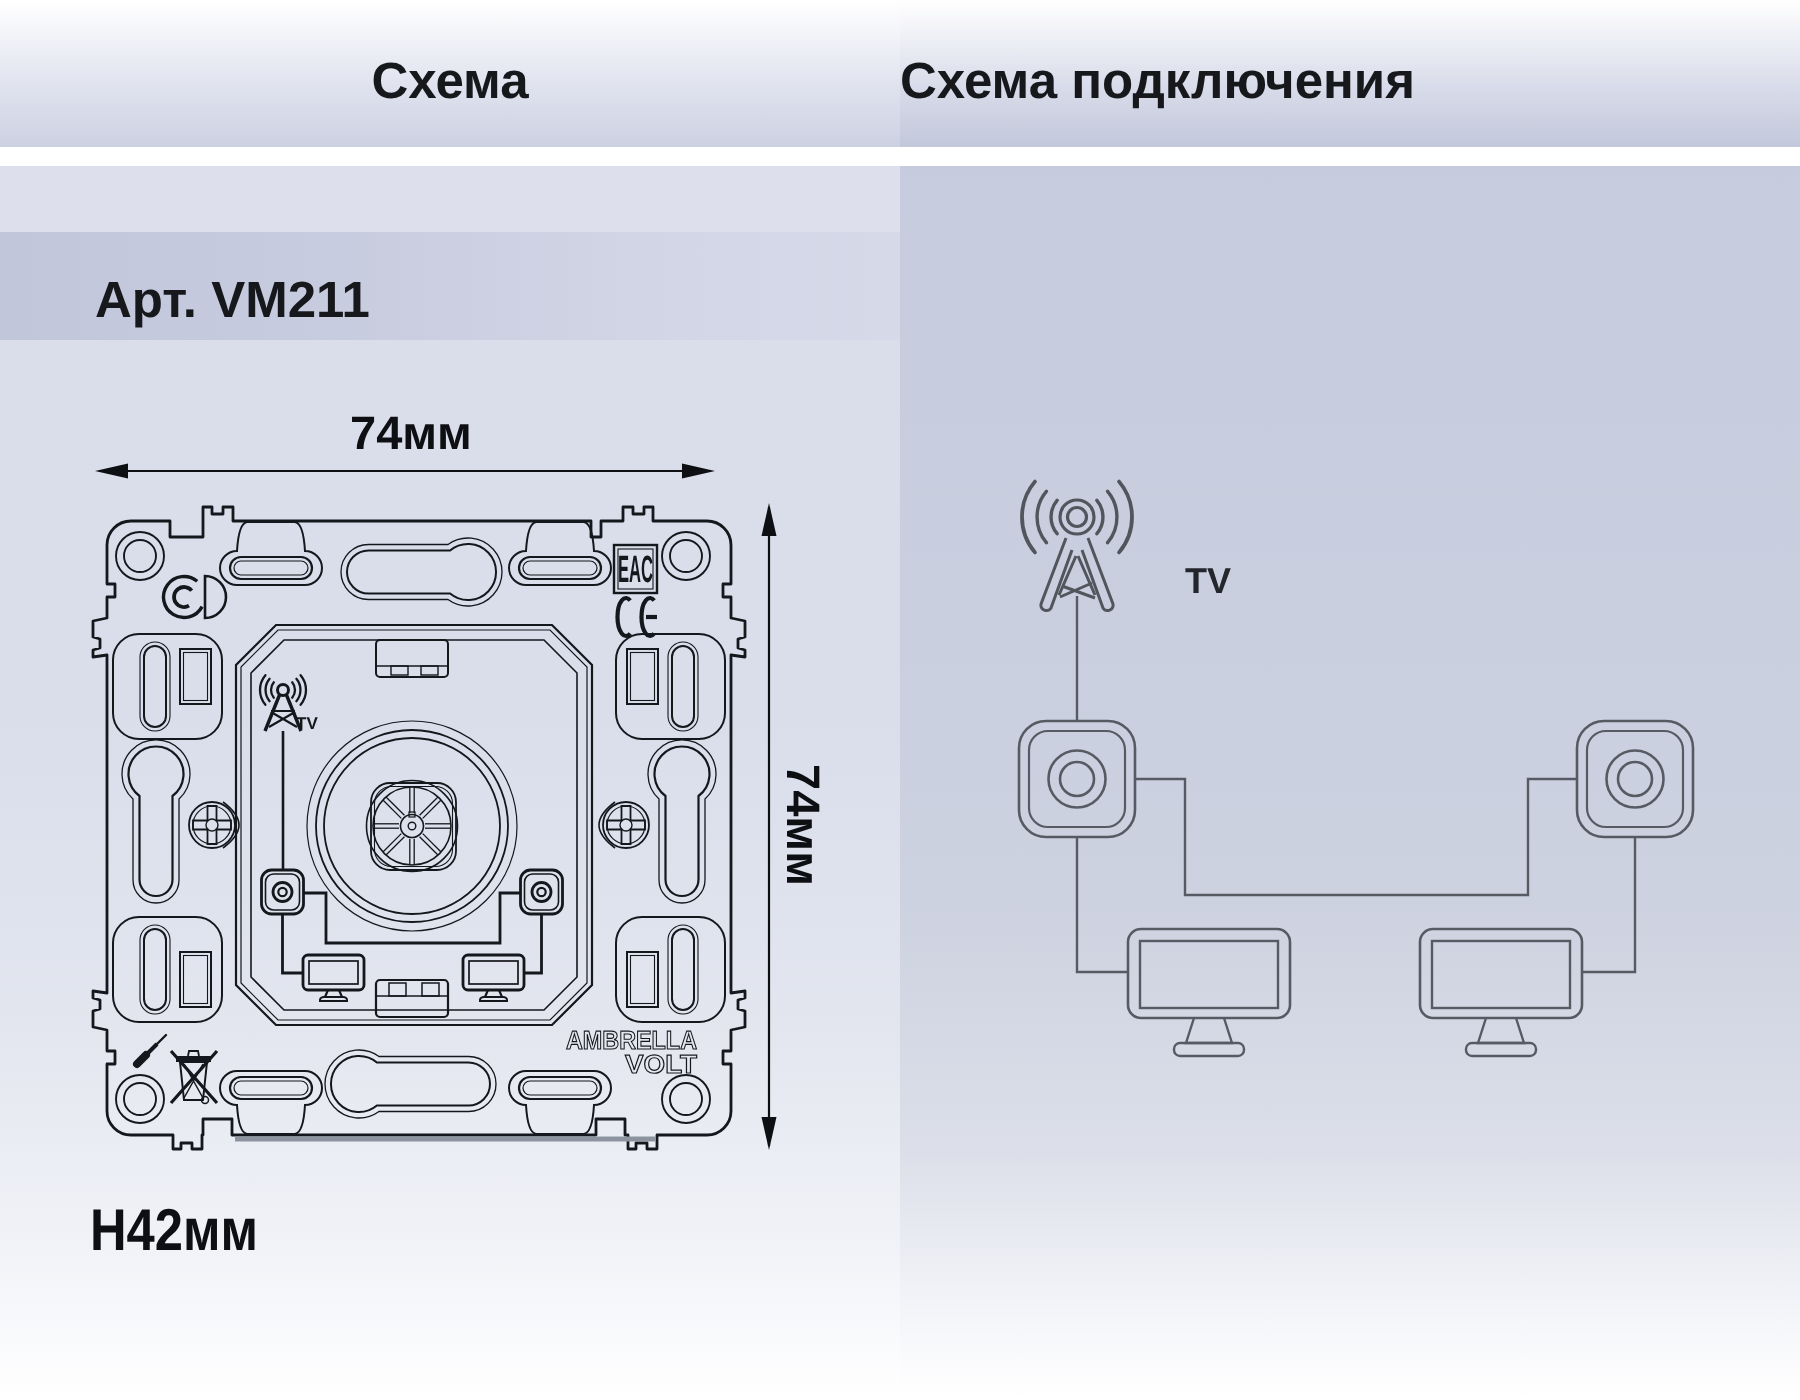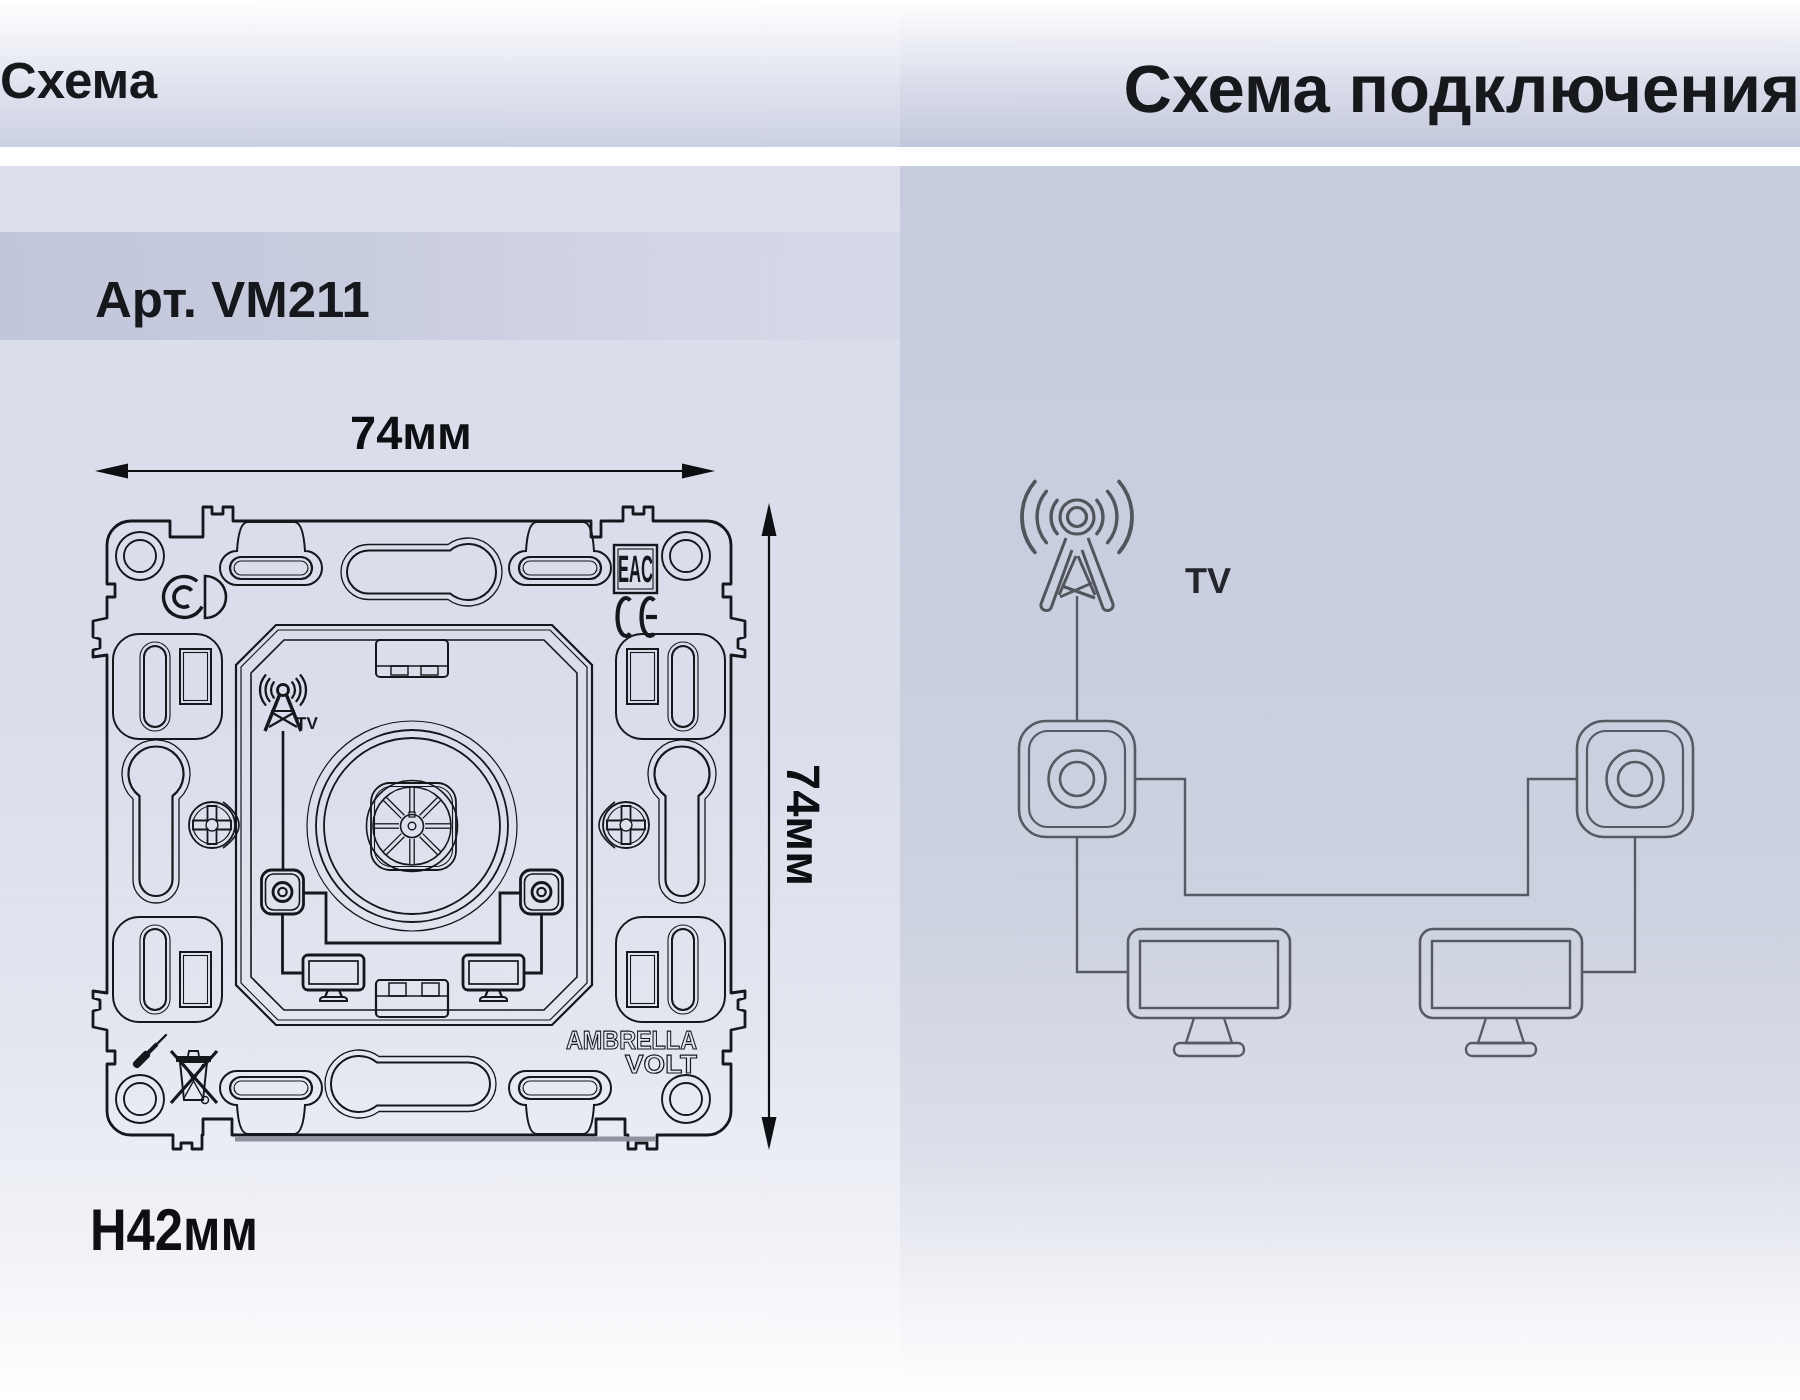--- a/index.html
+++ b/index.html
@@ -15,23 +15,23 @@
 <div class="abs" style="left:0;top:147px;width:1800px;height:19px;background:#ffffff;"></div>
 
 <div class="abs" style="left:0;top:166px;width:900px;height:1234px;background:linear-gradient(180deg,#dadeea 0%,#dadeeb 45%,#e3e6ef 70%,#f0f2f7 87%,#ffffff 100%);"></div>
 
 <div class="abs" style="left:900px;top:166px;width:900px;height:1234px;background:linear-gradient(180deg,#c6ccdd 0%,#c9cfdf 40%,#cdd2e0 60%,#dcdfe9 80%,#f4f5f9 93%,#ffffff 100%);"></div>
 
 <div class="abs" style="left:0;top:166px;width:900px;height:66px;background:#dde0ec;"></div>
 
 <div class="abs" style="left:0;top:232px;width:900px;height:108px;background:linear-gradient(90deg,#c2c6db 0%,#c8ccdf 40%,#d2d6e6 75%,#d5d9e8 100%);"></div>
 
-<div class="abs" style="left:0;top:51px;width:900px;text-align:left;font-size:51px;font-weight:bold;color:#17181c;letter-spacing:0;">Схема</div>
-
-<div class="abs" style="left:900px;top:51px;width:900px;text-align:right;font-size:67px;font-weight:bold;color:#17181c;letter-spacing:0;">Схема подключения</div>
+<div class="abs" style="left:0;top:51px;width:900px;text-align:center;font-size:51px;font-weight:bold;color:#17181c;letter-spacing:0;">Схема</div>
+
+<div class="abs" style="left:900px;top:51px;width:900px;text-align:left;font-size:51px;font-weight:bold;color:#17181c;letter-spacing:0;">Схема подключения</div>
 
 <div class="abs" style="left:95px;top:243px;font-size:51px;font-weight:bold;color:#17181c;margin-top:27px;">Арт. VM211</div>
 
 <svg class="abs" style="left:0;top:0;" width="1800" height="1400" viewBox="0 0 1800 1400">
 
 <path d="M 131,521 L 170,521 L 170,537 L 203,537 L 203,507 L 212,507 L 212,514 L 223,514 L 223,507 L 233,507 L 233,521 L 591,521 L 591,537 L 601,537 L 601,521 L 623,521 L 623,507 L 633,507 L 633,514 L 644,514 L 644,507 L 653,507 L 653,521 L 707,521 A 24 24 0 0 1 731,545 L 731,584 L 723,584 L 723,597 L 731,597 L 731,618 L 745,621 L 745,637 L 738,639 L 738,648 L 745,650 L 745,657 L 731,655 L 731,993 L 745,991 L 745,998 L 738,1000 L 738,1009 L 745,1011 L 745,1027 L 731,1030 L 731,1051 L 723,1051 L 723,1064 L 731,1064 L 731,1111 A 24 24 0 0 1 707,1135 L 657,1135 L 657,1149 L 647,1149 L 647,1143 L 636,1143 L 636,1149 L 628,1149 L 628,1135 L 625,1135 L 625,1119 L 596,1119 L 596,1135 L 232,1135 L 232,1119 L 203,1119 L 203,1135 L 202,1135 L 202,1149 L 192,1149 L 192,1143 L 181,1143 L 181,1149 L 173,1149 L 173,1135 L 131,1135 A 24 24 0 0 1 107,1111 L 107,1064 L 115,1064 L 115,1051 L 107,1051 L 107,1030 L 93,1027 L 93,1011 L 100,1009 L 100,1000 L 93,998 L 93,991 L 107,993 L 107,655 L 93,657 L 93,650 L 100,648 L 100,639 L 93,637 L 93,621 L 107,618 L 107,597 L 115,597 L 115,584 L 107,584 L 107,545 A 24 24 0 0 1 131,521 Z" fill="none" stroke="#14171c" stroke-width="2.8" stroke-linejoin="round"></path>
 
 <line x1="235" y1="1139" x2="655" y2="1139" stroke="#8d939f" stroke-width="5"></line>
 
 <circle cx="140" cy="556" r="24" fill="none" stroke="#14171c" stroke-width="1.9"></circle>

